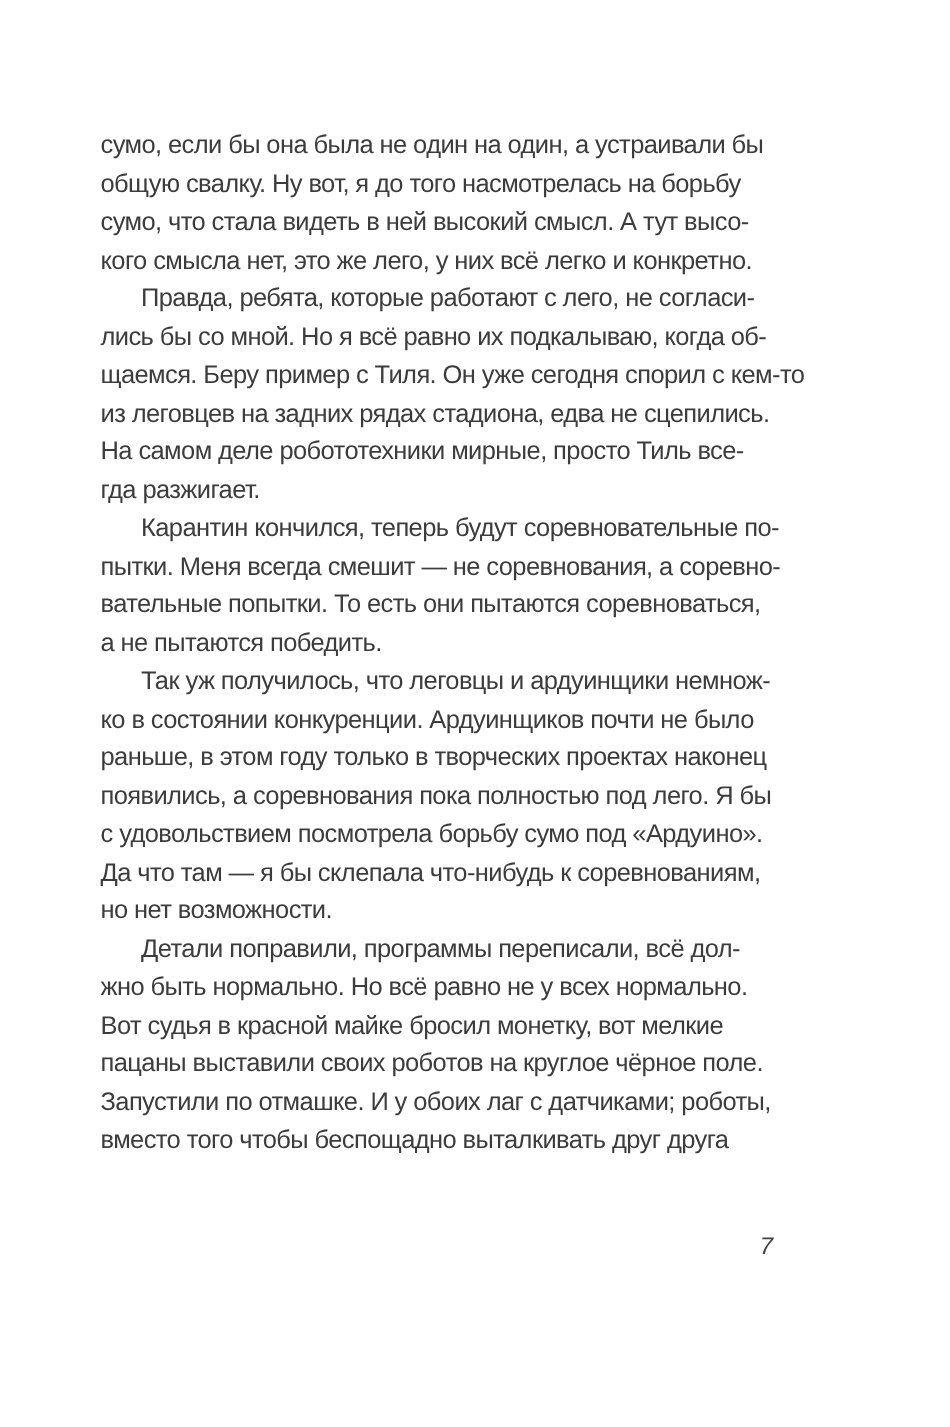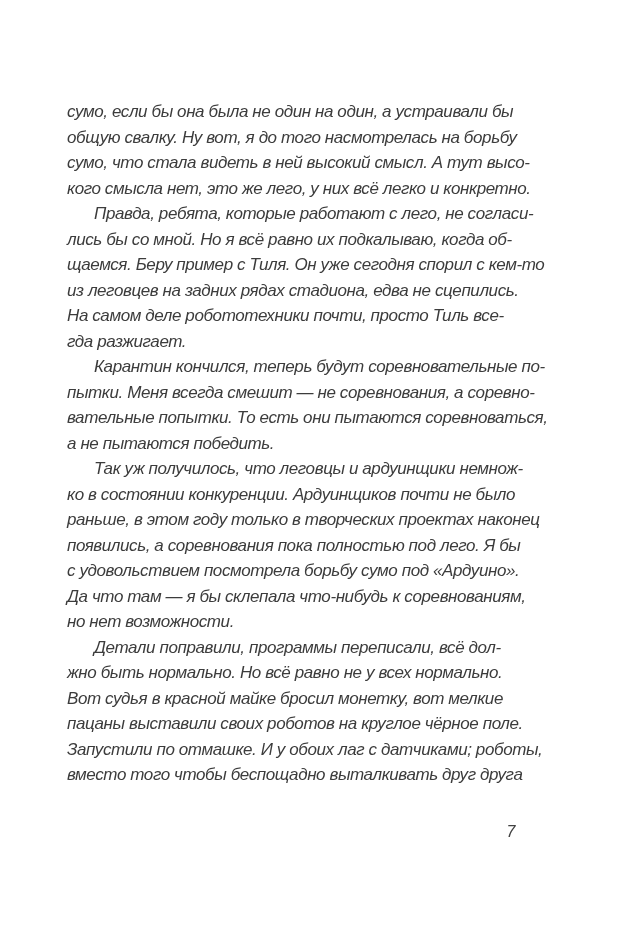--- a/index.html
+++ b/index.html
@@ -10,23 +10,22 @@
   .page {
     position: relative;
     width: 633px;
     height: 951px;
     background: #ffffff;
     overflow: hidden;
   }
   .text-block {
     position: absolute;
     left: 67px;
-    top: 99px;
+    top: 84px;
     width: 500px;
-    font-style: italic;
   }
   .para {
     margin: 0;
     padding: 0;
     font-family: "Liberation Sans", sans-serif;
     font-size: 17px;
     line-height: 25.5px;
     letter-spacing: -0.4px;
     color: #3c3c3c;
     white-space: pre-line; 
@@ -54,21 +53,21 @@
 <div class="page">
   <div class="text-block">
     <p class="para no-indent">сумо, если бы она была не один на один, а устраивали бы
 общую свалку. Ну вот, я до того насмотрелась на борьбу
 сумо, что стала видеть в ней высокий смысл. А тут высо-
 кого смысла нет, это же лего, у них всё легко и конкретно.</p>
     <p class="para indent">Правда, ребята, которые работают с лего, не согласи-
 лись бы со мной. Но я всё равно их подкалываю, когда об-
 щаемся. Беру пример с Тиля. Он уже сегодня спорил с кем-то
 из леговцев на задних рядах стадиона, едва не сцепились.
-На самом деле робототехники почти, просто Тиль все-
+На самом деле робототехники мирные, просто Тиль все-
 гда разжигает.</p>
     <p class="para indent">Карантин кончился, теперь будут соревновательные по-
 пытки. Меня всегда смешит — не соревнования, а соревно-
 вательные попытки. То есть они пытаются соревноваться,
 а не пытаются победить.</p>
     <p class="para indent">Так уж получилось, что леговцы и ардуинщики немнож-
 ко в состоянии конкуренции. Ардуинщиков почти не было
 раньше, в этом году только в творческих проектах наконец
 появились, а соревнования пока полностью под лего. Я бы
 с удовольствием посмотрела борьбу сумо под «Ардуино».

